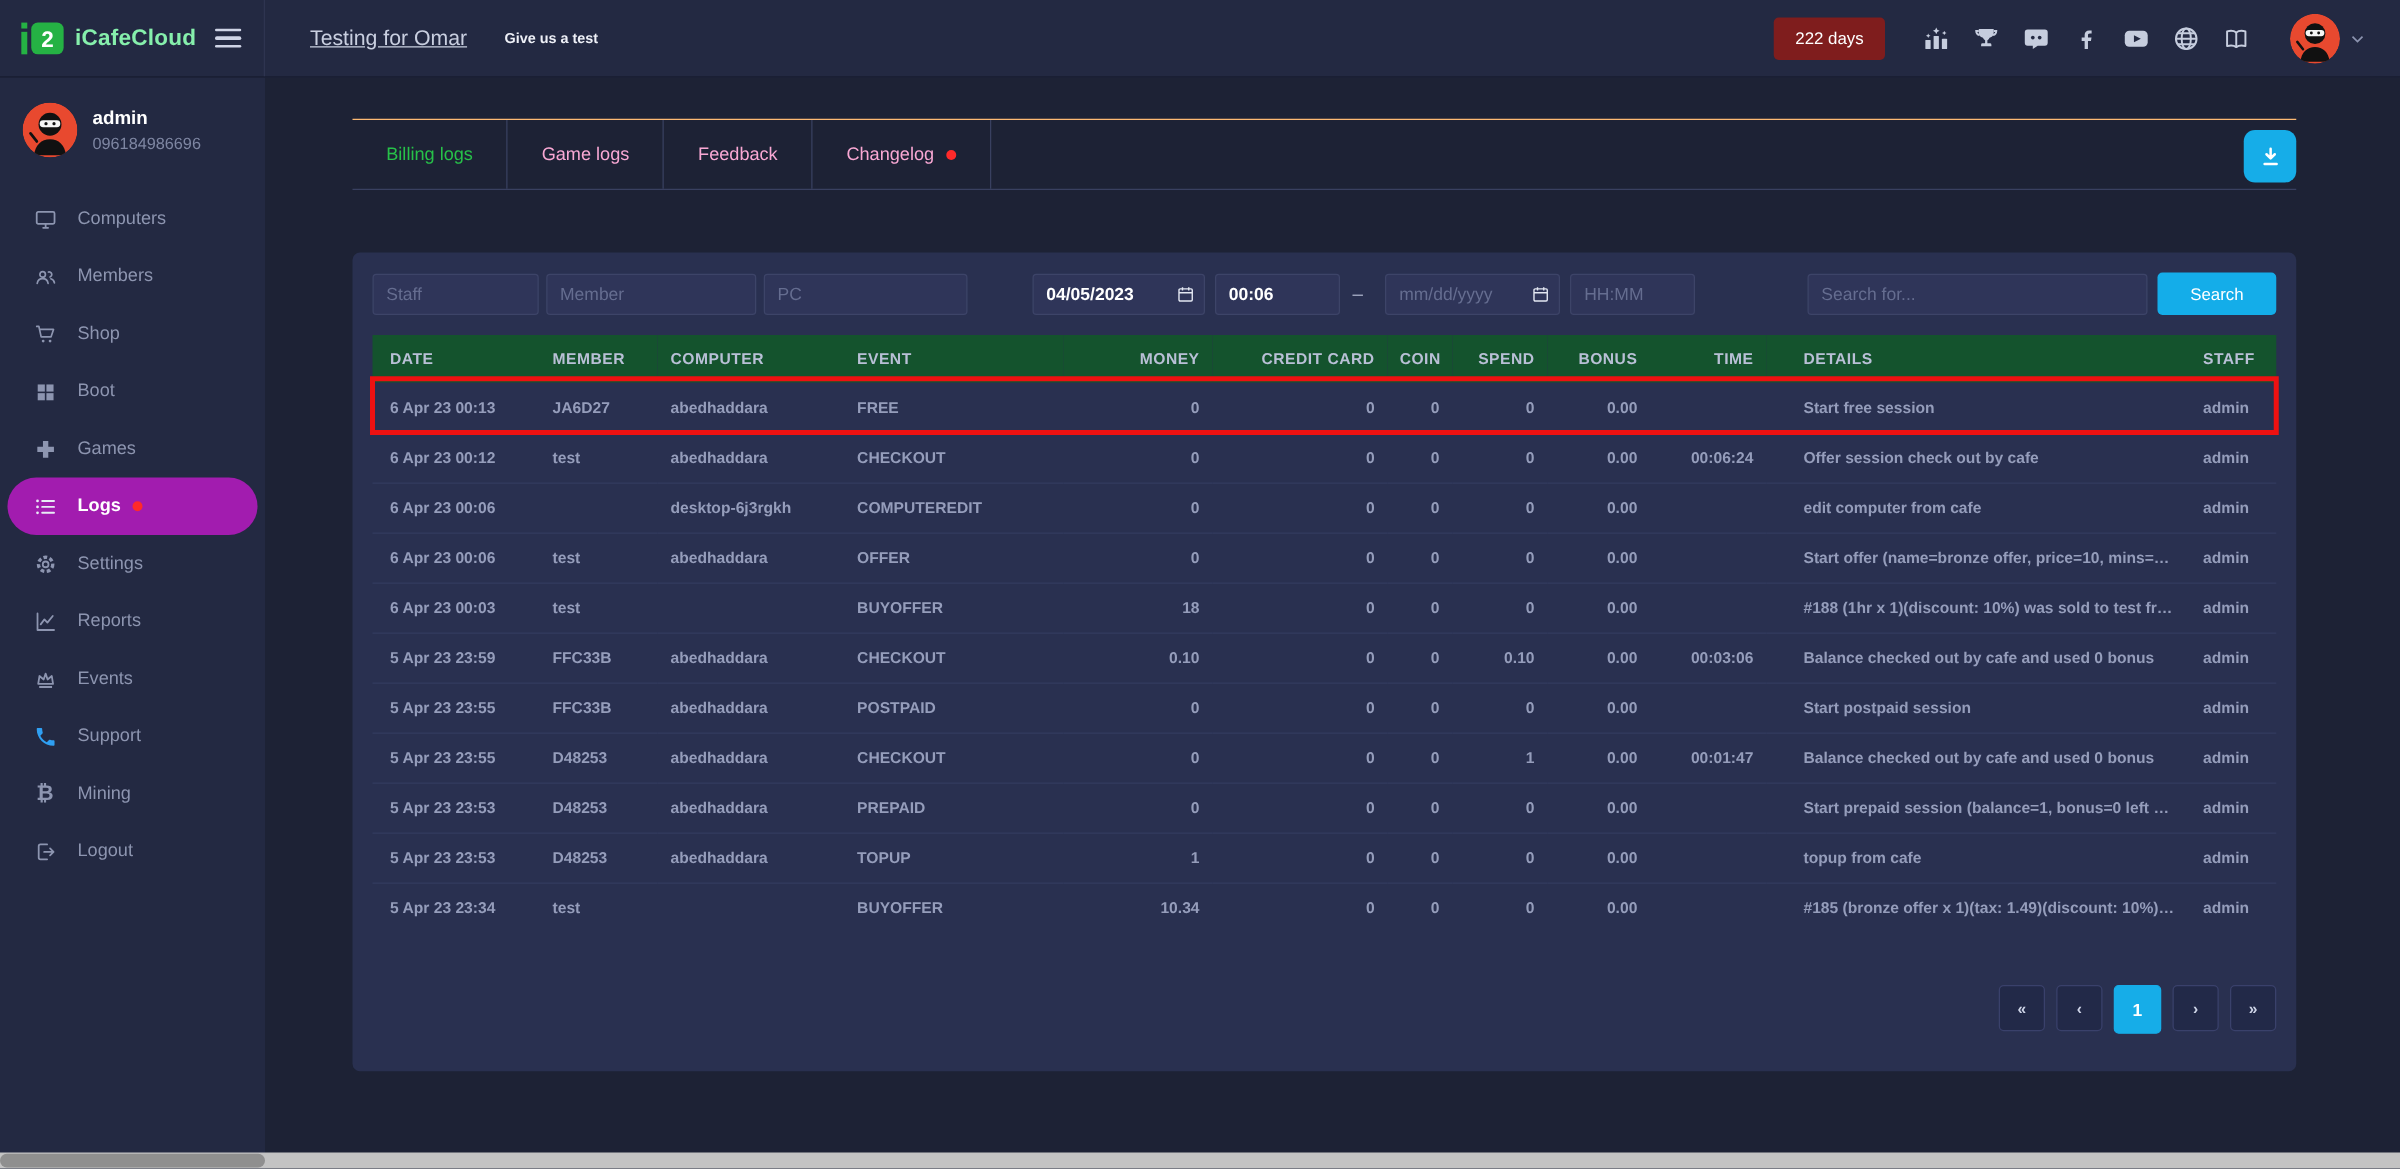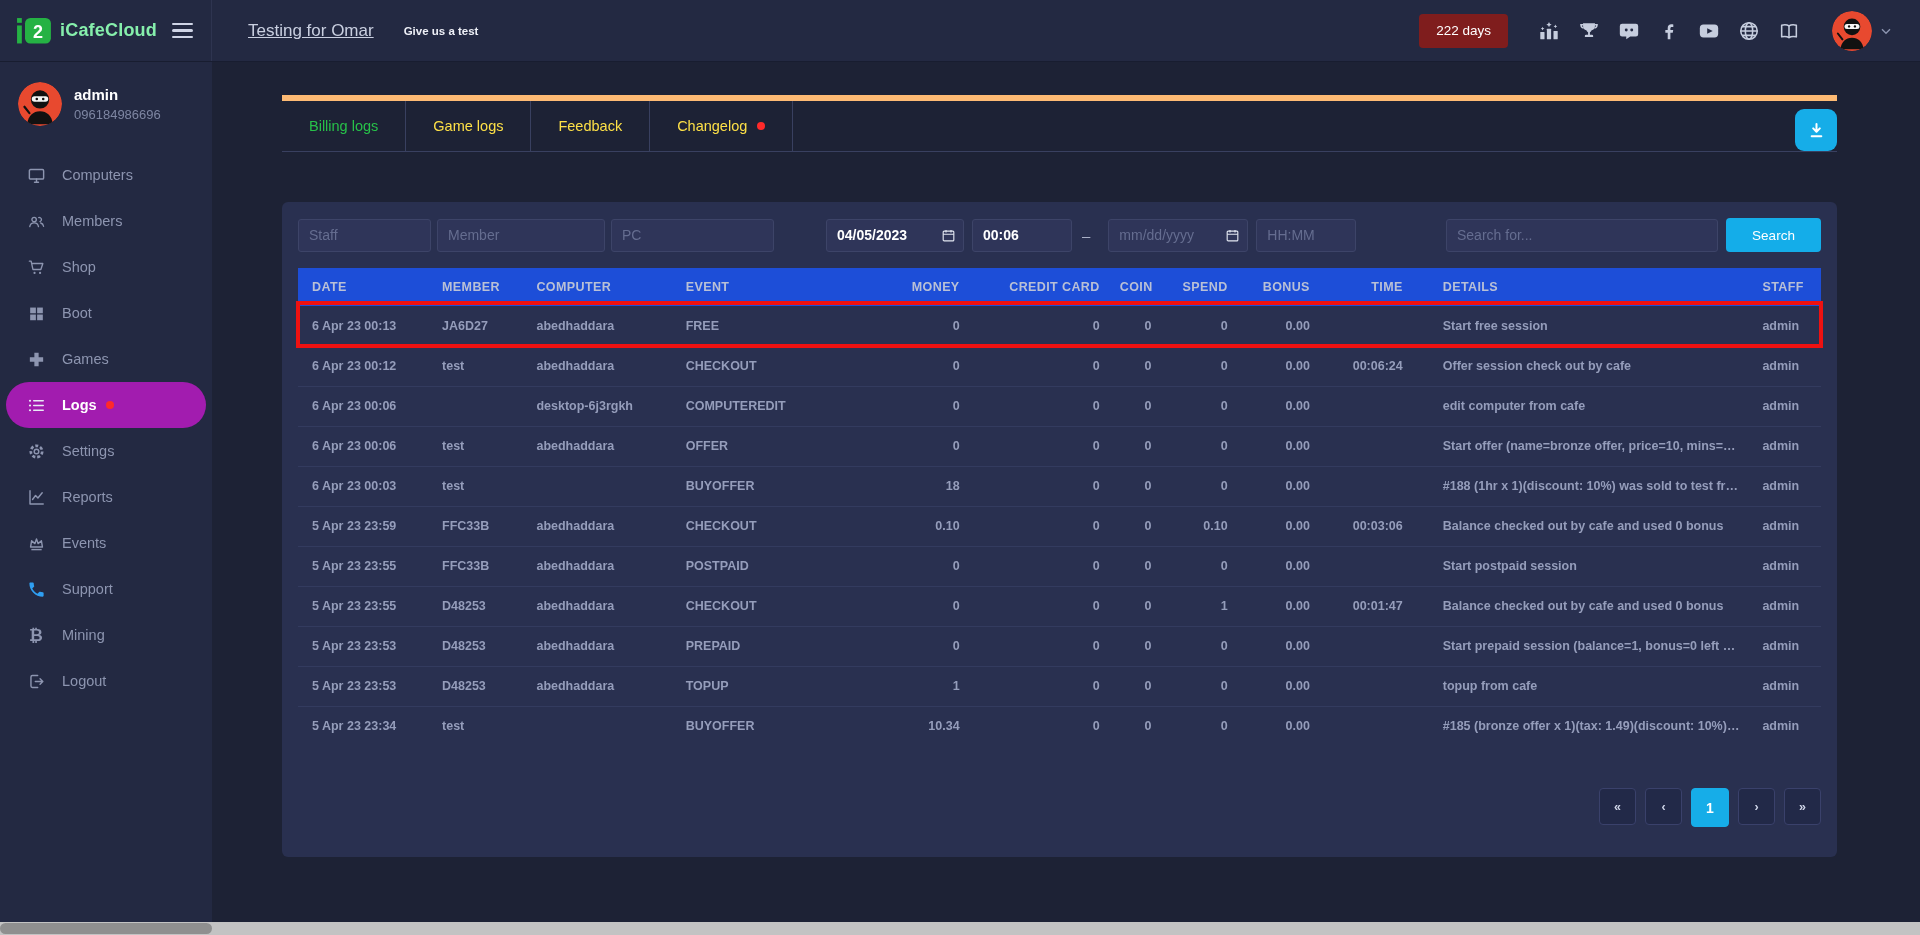--- a/index.html
+++ b/index.html
@@ -36,22 +36,22 @@
   .nav-item .nav-icon svg { width:19px; height:19px; }
   .nav-label { margin-left:16px; font-size:14.5px; }
   .nav-item.active { background:#a21caf; border-radius:24px; margin:0 6px; padding:0 8px 0 20px; color:#e8ebf5; }
   .nav-item.active .nav-label { color:#fff; font-weight:bold; }
   .dot { width:8px; height:8px; border-radius:50%; background:#ff2a2a; margin-left:9px; flex:0 0 auto; }
   .btc { font-family:"DejaVu Sans", sans-serif; font-size:17px; font-weight:bold; line-height:1; }
 
   
   .main { position:absolute; left:212px; top:62px; right:0; bottom:0; background:#1d2235; padding:0 83px 0 70px; overflow:hidden; }
 
-  .tabs-bar { margin-top:33px; height:57px; border-top:6px solid #fdba74; border-bottom:1px solid #394060; display:flex; align-items:stretch; position:relative; }
-  .tab { display:flex; align-items:center; padding:0 27px; font-size:14.5px; color:#fde047; border-right:1px solid #394060; cursor:pointer; background:none; border-top:none; border-bottom:none; border-left:none; font-family:inherit; }
+  .tabs-bar { margin-top:33px; height:57px; border-top:1px solid #fdba74; border-bottom:1px solid #394060; display:flex; align-items:stretch; position:relative; }
+  .tab { display:flex; align-items:center; padding:0 27px; font-size:14.5px; color:#f9a8d4; border-right:1px solid #394060; cursor:pointer; background:none; border-top:none; border-bottom:none; border-left:none; font-family:inherit; }
   .tab.active { color:#27c149; }
   .tab .dot { margin-left:10px; }
   .download-btn { position:absolute; right:0; top:8px; width:42px; height:42px; background:#16ade8; border:none; border-radius:9px; cursor:pointer; display:flex; align-items:center; justify-content:center; }
   .download-btn svg { width:21px; height:21px; }
 
   .card { margin-top:50px; background:#293050; border-radius:6px; padding:16px 16px 30px; }
 
   
   .filters { display:flex; align-items:center; }
   .field { position:relative; display:flex; align-items:center; }
@@ -67,21 +67,21 @@
   .w-dateto { width:140px; margin-left:18px; }
   .w-timeto { width:100px; margin-left:8px; }
   .range-dash { margin-left:10px; color:#aab1c8; font-size:15px; }
   .w-search { width:272px; margin-left:auto; }
   .w-search input { font-weight:normal; }
   .search-btn { margin-left:8px; width:95px; height:34px; background:#14ade9; color:#fff; border:none; border-radius:4px; font-size:13.5px; font-family:inherit; cursor:pointer; }
 
   
   .table-wrap { margin-top:16px; position:relative; }
   table { width:100%; border-collapse:collapse; table-layout:fixed; }
-  thead tr { height:38px; background:#1d4ed8; }
+  thead tr { height:38px; background:#14532d; }
   th { font-size:12.5px; color:#b9c0d6; letter-spacing:.4px; padding:0 10px; white-space:nowrap; }
   tbody tr { height:40px; }
   tbody tr + tr { border-top:1px solid #333b5f; }
   td { font-size:12.5px; font-weight:bold; color:#959dbb; padding:0 10px; white-space:nowrap; overflow:hidden; text-overflow:ellipsis; }
   .al-left { text-align:left; }
   .al-right { text-align:right; }
   th.col-date, td.col-date { padding-left:14px; }
   td.col-details, th.col-details { padding-left:30px; }
   .annotation-box { position:absolute; left:-2px; right:-2px; top:33px; height:47px; border:4px solid #ee1111; pointer-events:none; z-index:5; }
 

